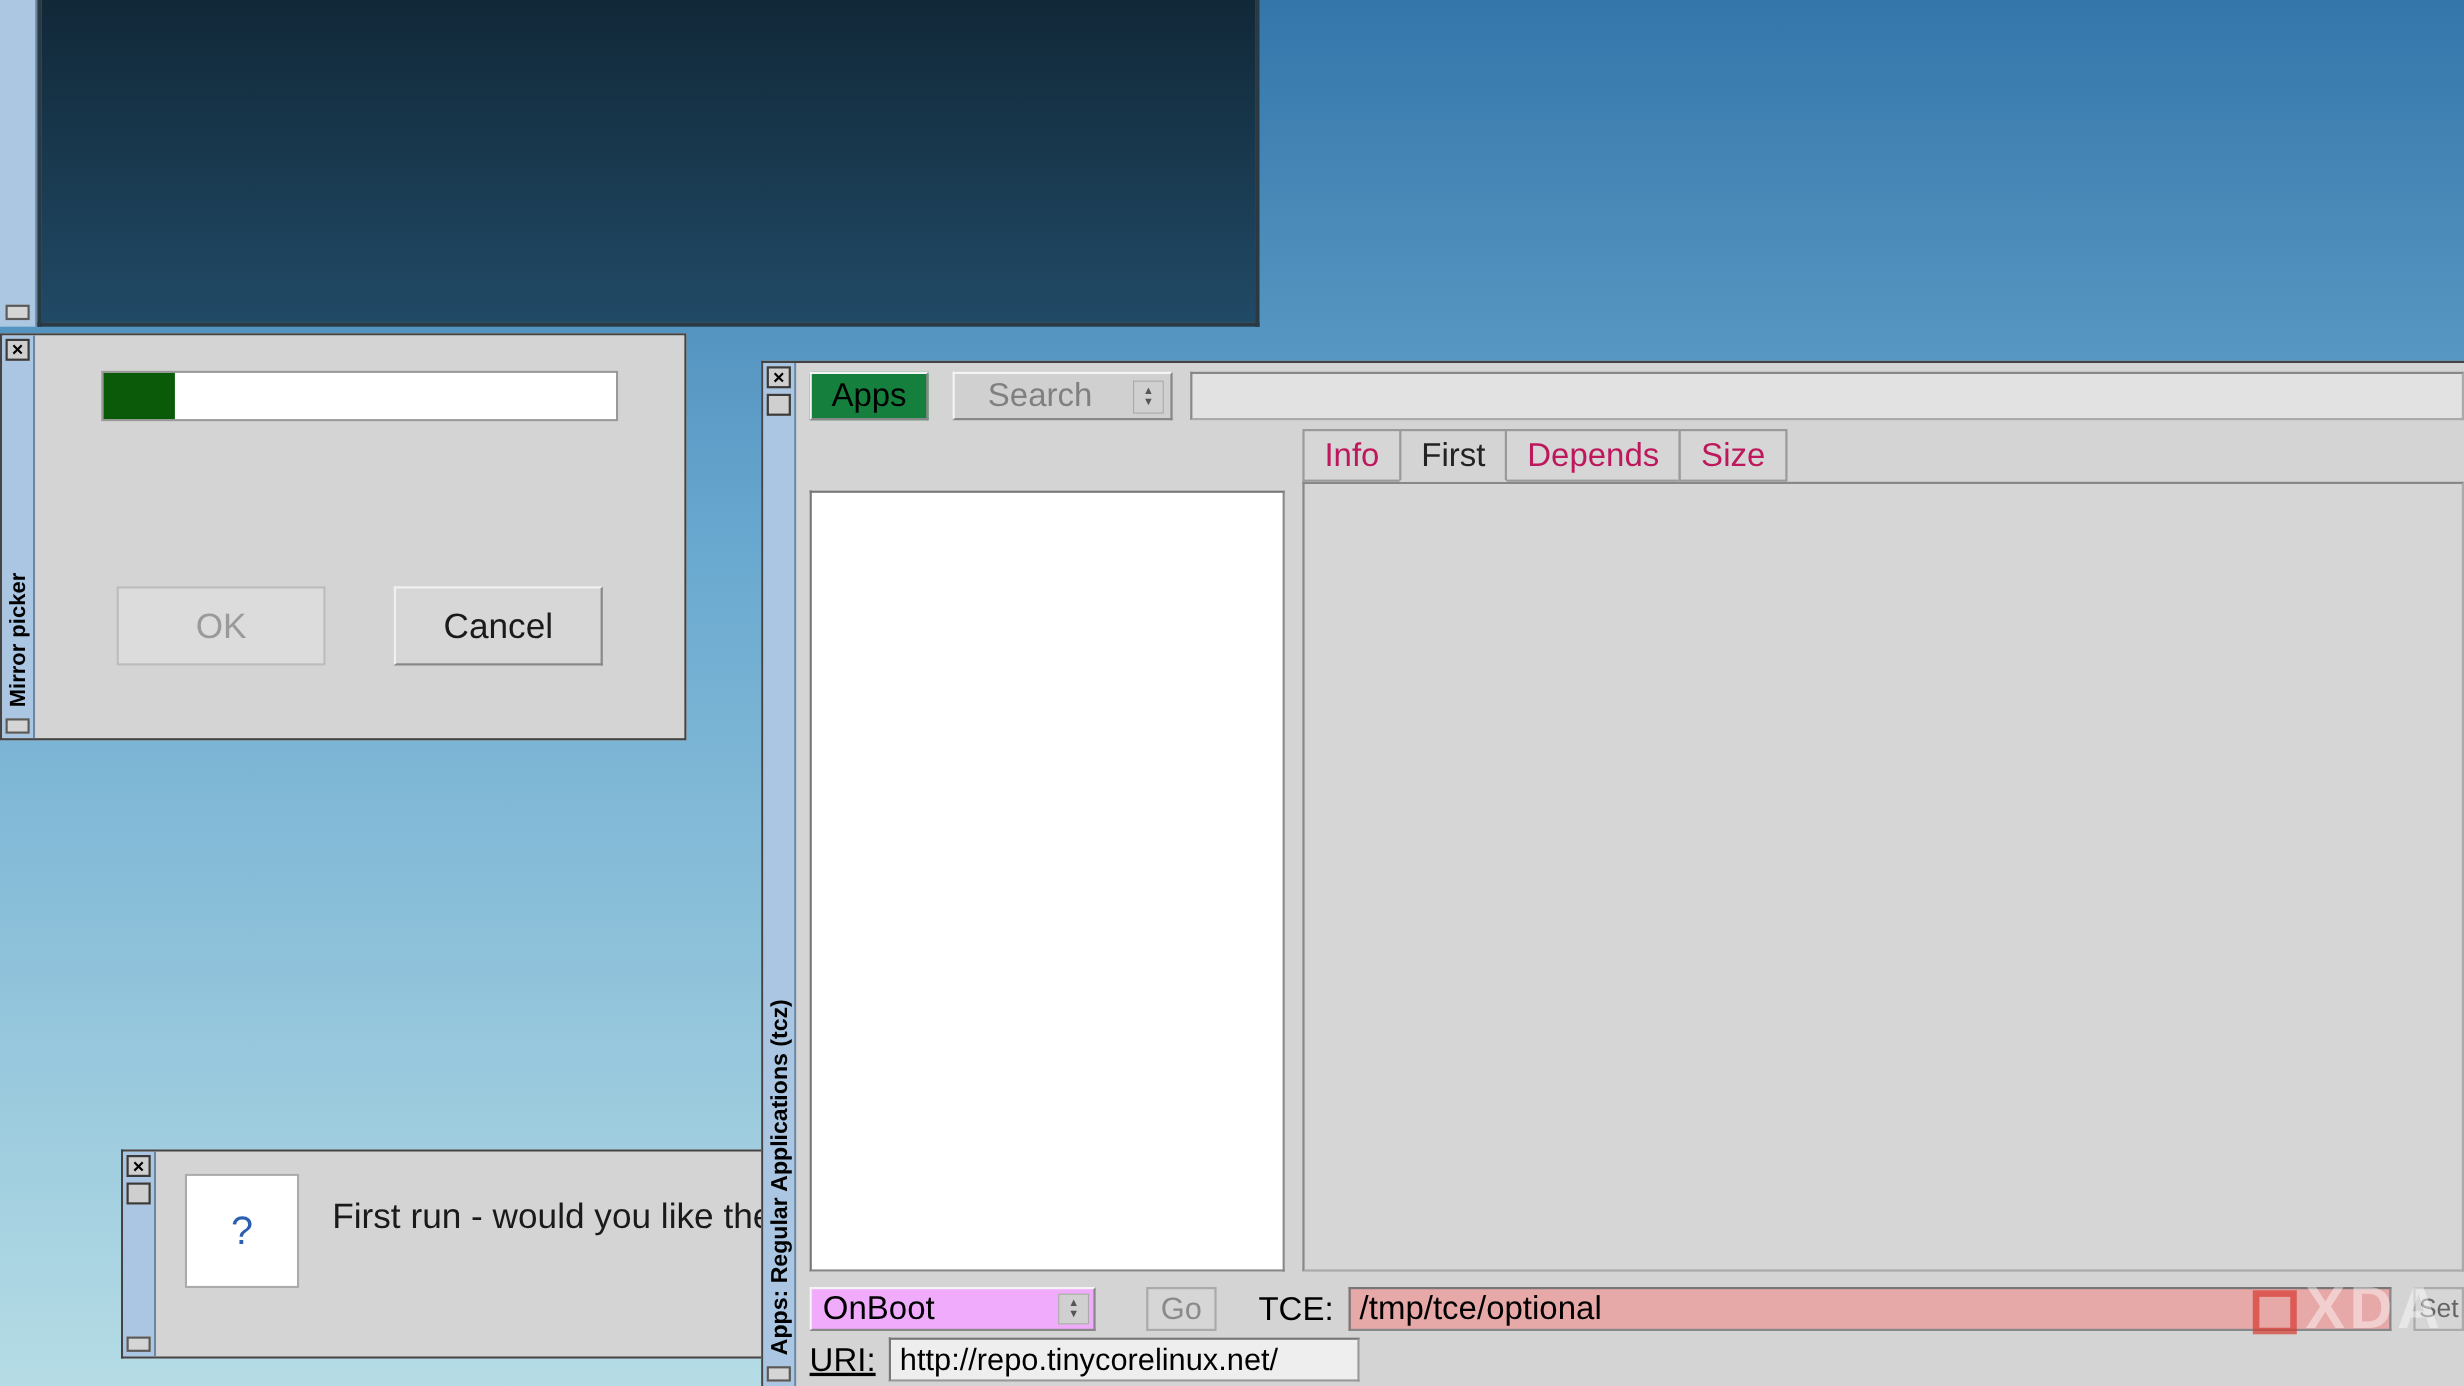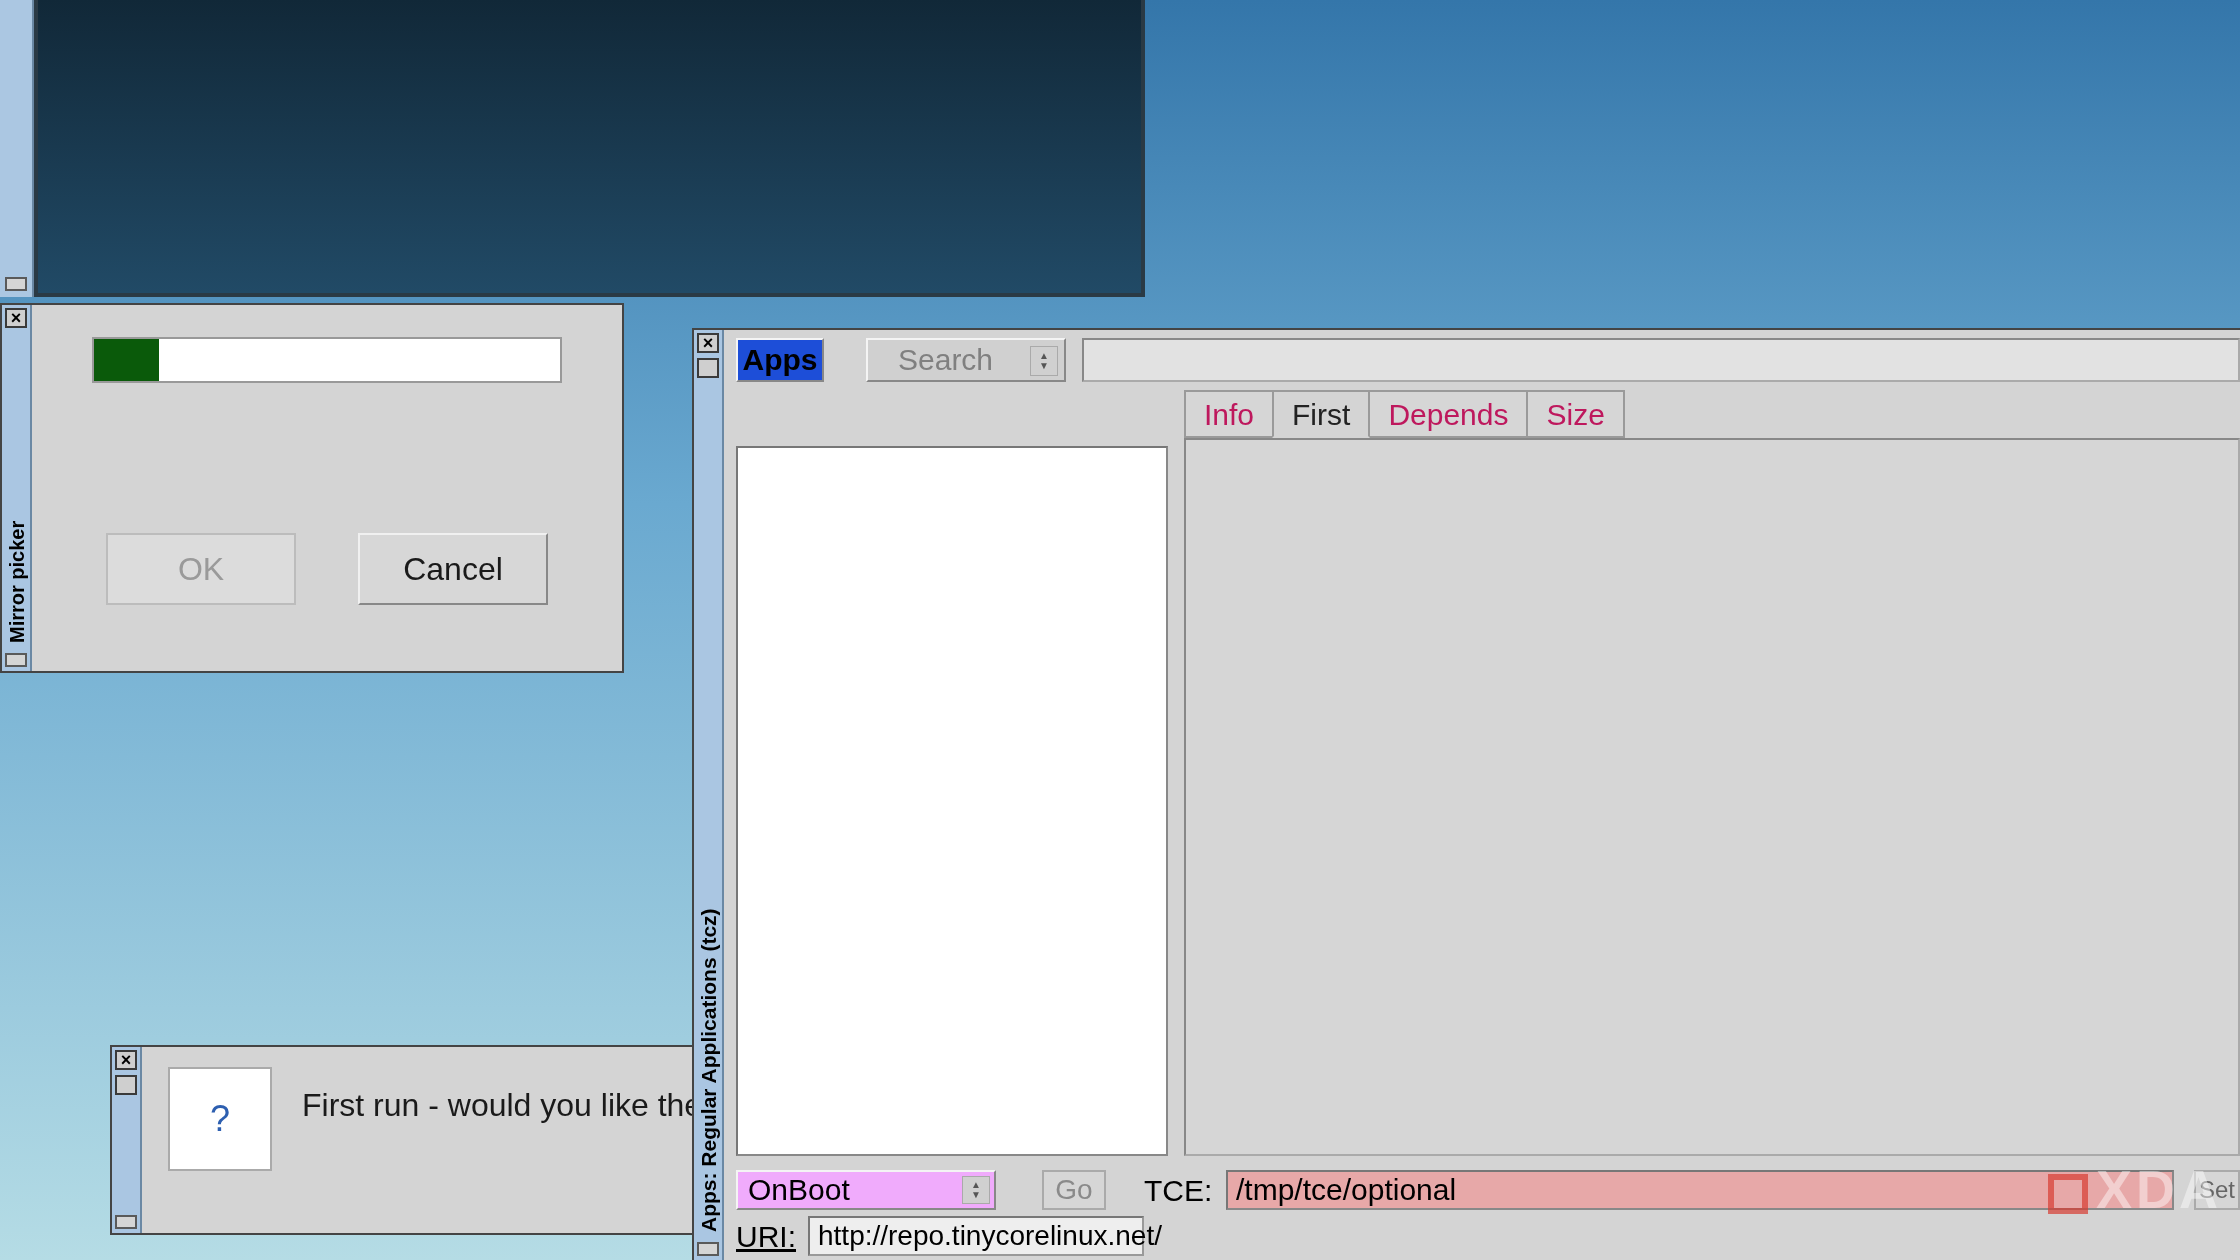--- a/index.html
+++ b/index.html
@@ -105,24 +105,24 @@
   .firstrun-text {
     position: absolute; left: 160px; top: 40px; right: 0;
     font-size: 32px; color: #1a1a1a; white-space: nowrap; overflow: hidden;
   }
 
   
   #apps-window { left: 692px; top: 328px; right: 0; bottom: 0; width: auto; height: auto; border-right:none; border-bottom:none; }
   #apps-window .fltk-content { background:#d4d4d4; }
   .apps-toolbar { position:absolute; left:12px; top:8px; right:0; height:54px; }
   .apps-btn {
-    position:absolute; left:0; top:0; width:88px; height:44px;
-    background:#1d4ed8; border:2px solid #888;
+    position:absolute; left:0; top:0; width:108px; height:44px;
+    background:#15803d; border:2px solid #888;
     border-top-color:#f4f4f4; border-left-color:#f4f4f4;
-    font-size:30px; display:flex; align-items:center; justify-content:center;font-weight:bold;
+    font-size:30px; display:flex; align-items:center; justify-content:center;
   }
   .search-drop {
     position:absolute; left:130px; top:0; width:200px; height:44px;
     background:#d0d0d0; border:2px solid #888;
     border-top-color:#f4f4f4; border-left-color:#f4f4f4;
     font-size:30px; color:#808080; padding-left:30px;
     display:flex; align-items:center;
   }
   .drop-arrows {
     position:absolute; right:6px; top:6px; width:28px; height:30px;
@@ -174,21 +174,21 @@
     font-size:30px; padding-left:8px; display:flex; align-items:center;
   }
   .set-btn {
     position:absolute; right:0; top:0; width:46px; height:40px;
     background:#d6d6d6; border:2px solid #aaa; color:#666;
     font-size:24px; display:flex; align-items:center; justify-content:center;
   }
   .bottom-row2 { position:absolute; left:12px; top:886px; right:0; height:44px; }
   .uri-label { position:absolute; left:0; top:4px; font-size:30px;text-decoration:underline; }
   .uri-input {
-    position:absolute; left:72px; top:0; width:336px; height:40px;
+    position:absolute; left:72px; top:0; width:428px; height:40px;
     background:#eeeeee; border:2px solid #999;
     border-top-color:#777; border-left-color:#777;
     font-size:28px; padding-left:8px; display:flex; align-items:center;
   }
 
   
   .watermark {
     position:absolute; right:18px; bottom:40px;
     font-size:54px; font-weight:800; letter-spacing:4px;
     color:rgba(255,255,255,0.45);

